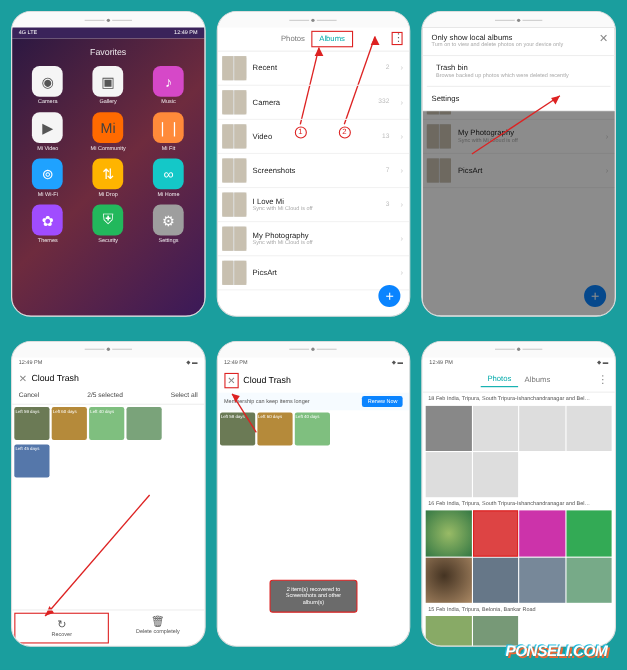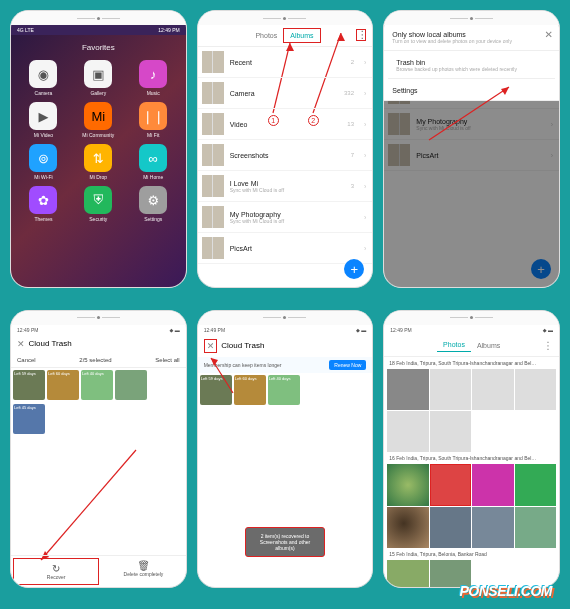--- a/index.html
+++ b/index.html
@@ -93,21 +93,21 @@
         </div>
         <div class="app">
      <div class="app-icon" style="background:#d648c8;color:#fff">♪</div>
      <div class="app-label">Music</div>
         </div>
         <div class="app">
      <div class="app-icon" style="background:#f5f5f5;color:#555">▶</div>
      <div class="app-label">Mi Video</div>
         </div>
         <div class="app">
-     <div class="app-icon" style="background:#ff6a00;color:#000000">Mi</div>
+     <div class="app-icon" style="background:#ff6a00;color:#404040">Mi</div>
      <div class="app-label">Mi Community</div>
         </div>
         <div class="app">
      <div class="app-icon" style="background:#ff8a3a;color:#fff">❘❘</div>
      <div class="app-label">Mi Fit</div>
         </div>
         <div class="app">
      <div class="app-icon" style="background:#1fa2ff;color:#fff">⊚</div>
      <div class="app-label">Mi Wi-Fi</div>
         </div>

